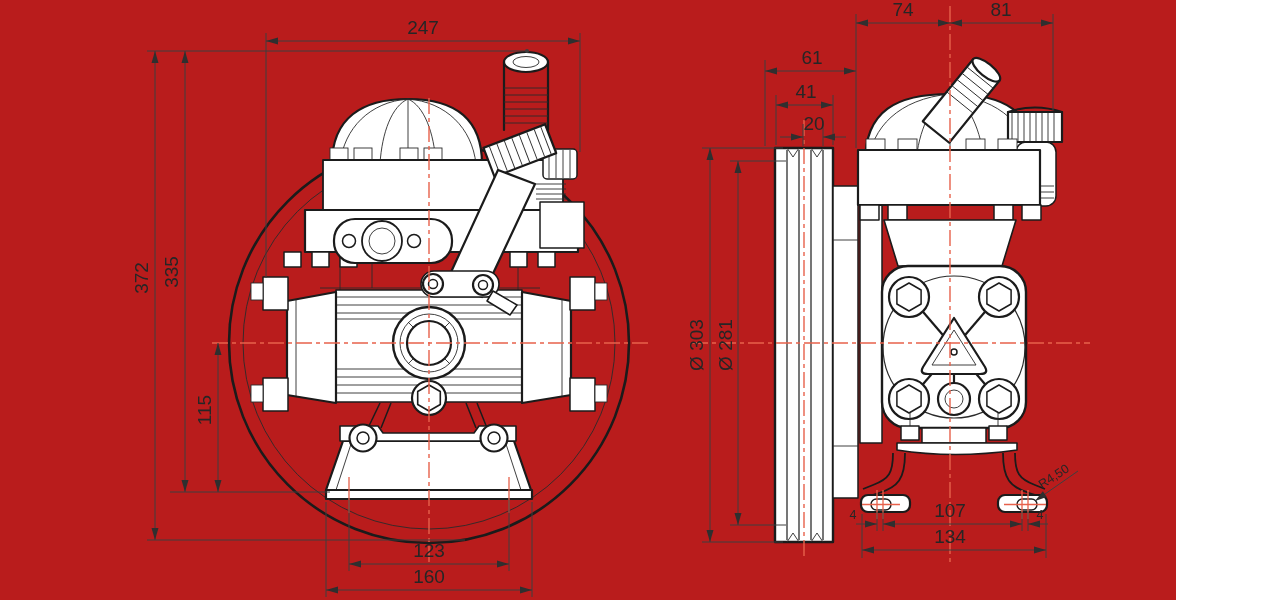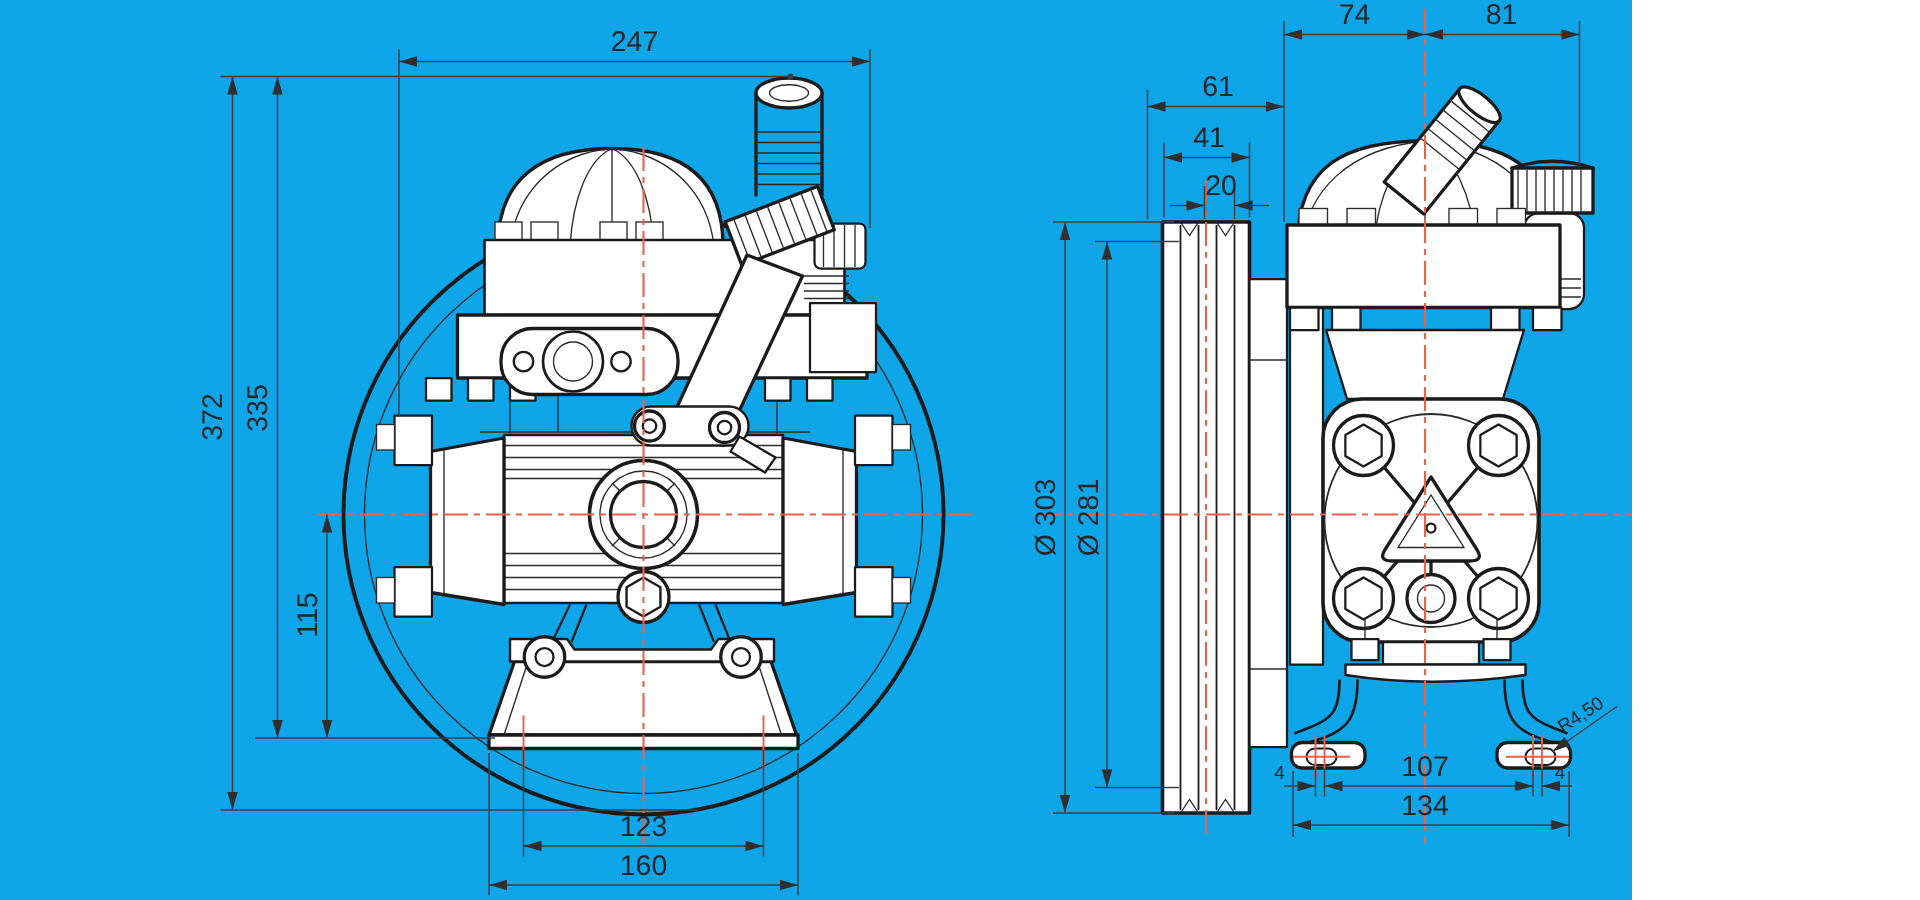--- a/index.html
+++ b/index.html
@@ -1,16 +1,16 @@
 <!DOCTYPE html>
 <html><head>
 <meta charset="utf-8">
 <style>
   html,body{margin:0;padding:0;background:#ffffff;}
-  .stage{width:1088px;height:600px;position:relative;background:#0ea5e9;overflow:hidden;}
+  .stage{width:1176px;height:600px;position:relative;background:#b91c1c;overflow:hidden;}
   svg{display:block;}
   .ol {stroke:#1b1b1b;stroke-width:2.2;fill:none;stroke-linejoin:round;stroke-linecap:round;}
   .olf{stroke:#1b1b1b;stroke-width:2.2;fill:#ffffff;stroke-linejoin:round;stroke-linecap:round;}
   .ml {stroke:#1b1b1b;stroke-width:1.5;fill:none;stroke-linejoin:round;}
   .mlf{stroke:#1b1b1b;stroke-width:1.5;fill:#ffffff;stroke-linejoin:round;}
   .tl {stroke:#2a2a2a;stroke-width:0.9;fill:none;}
   .tlf{stroke:#2a2a2a;stroke-width:0.9;fill:#ffffff;}
   .dim{stroke:#3f3f3f;stroke-width:1;fill:none;}
   .cl {stroke:#e7614b;stroke-width:1.4;fill:none;stroke-dasharray:16 4 4 4;}
   .cls{stroke:#e7614b;stroke-width:1.3;fill:none;}

